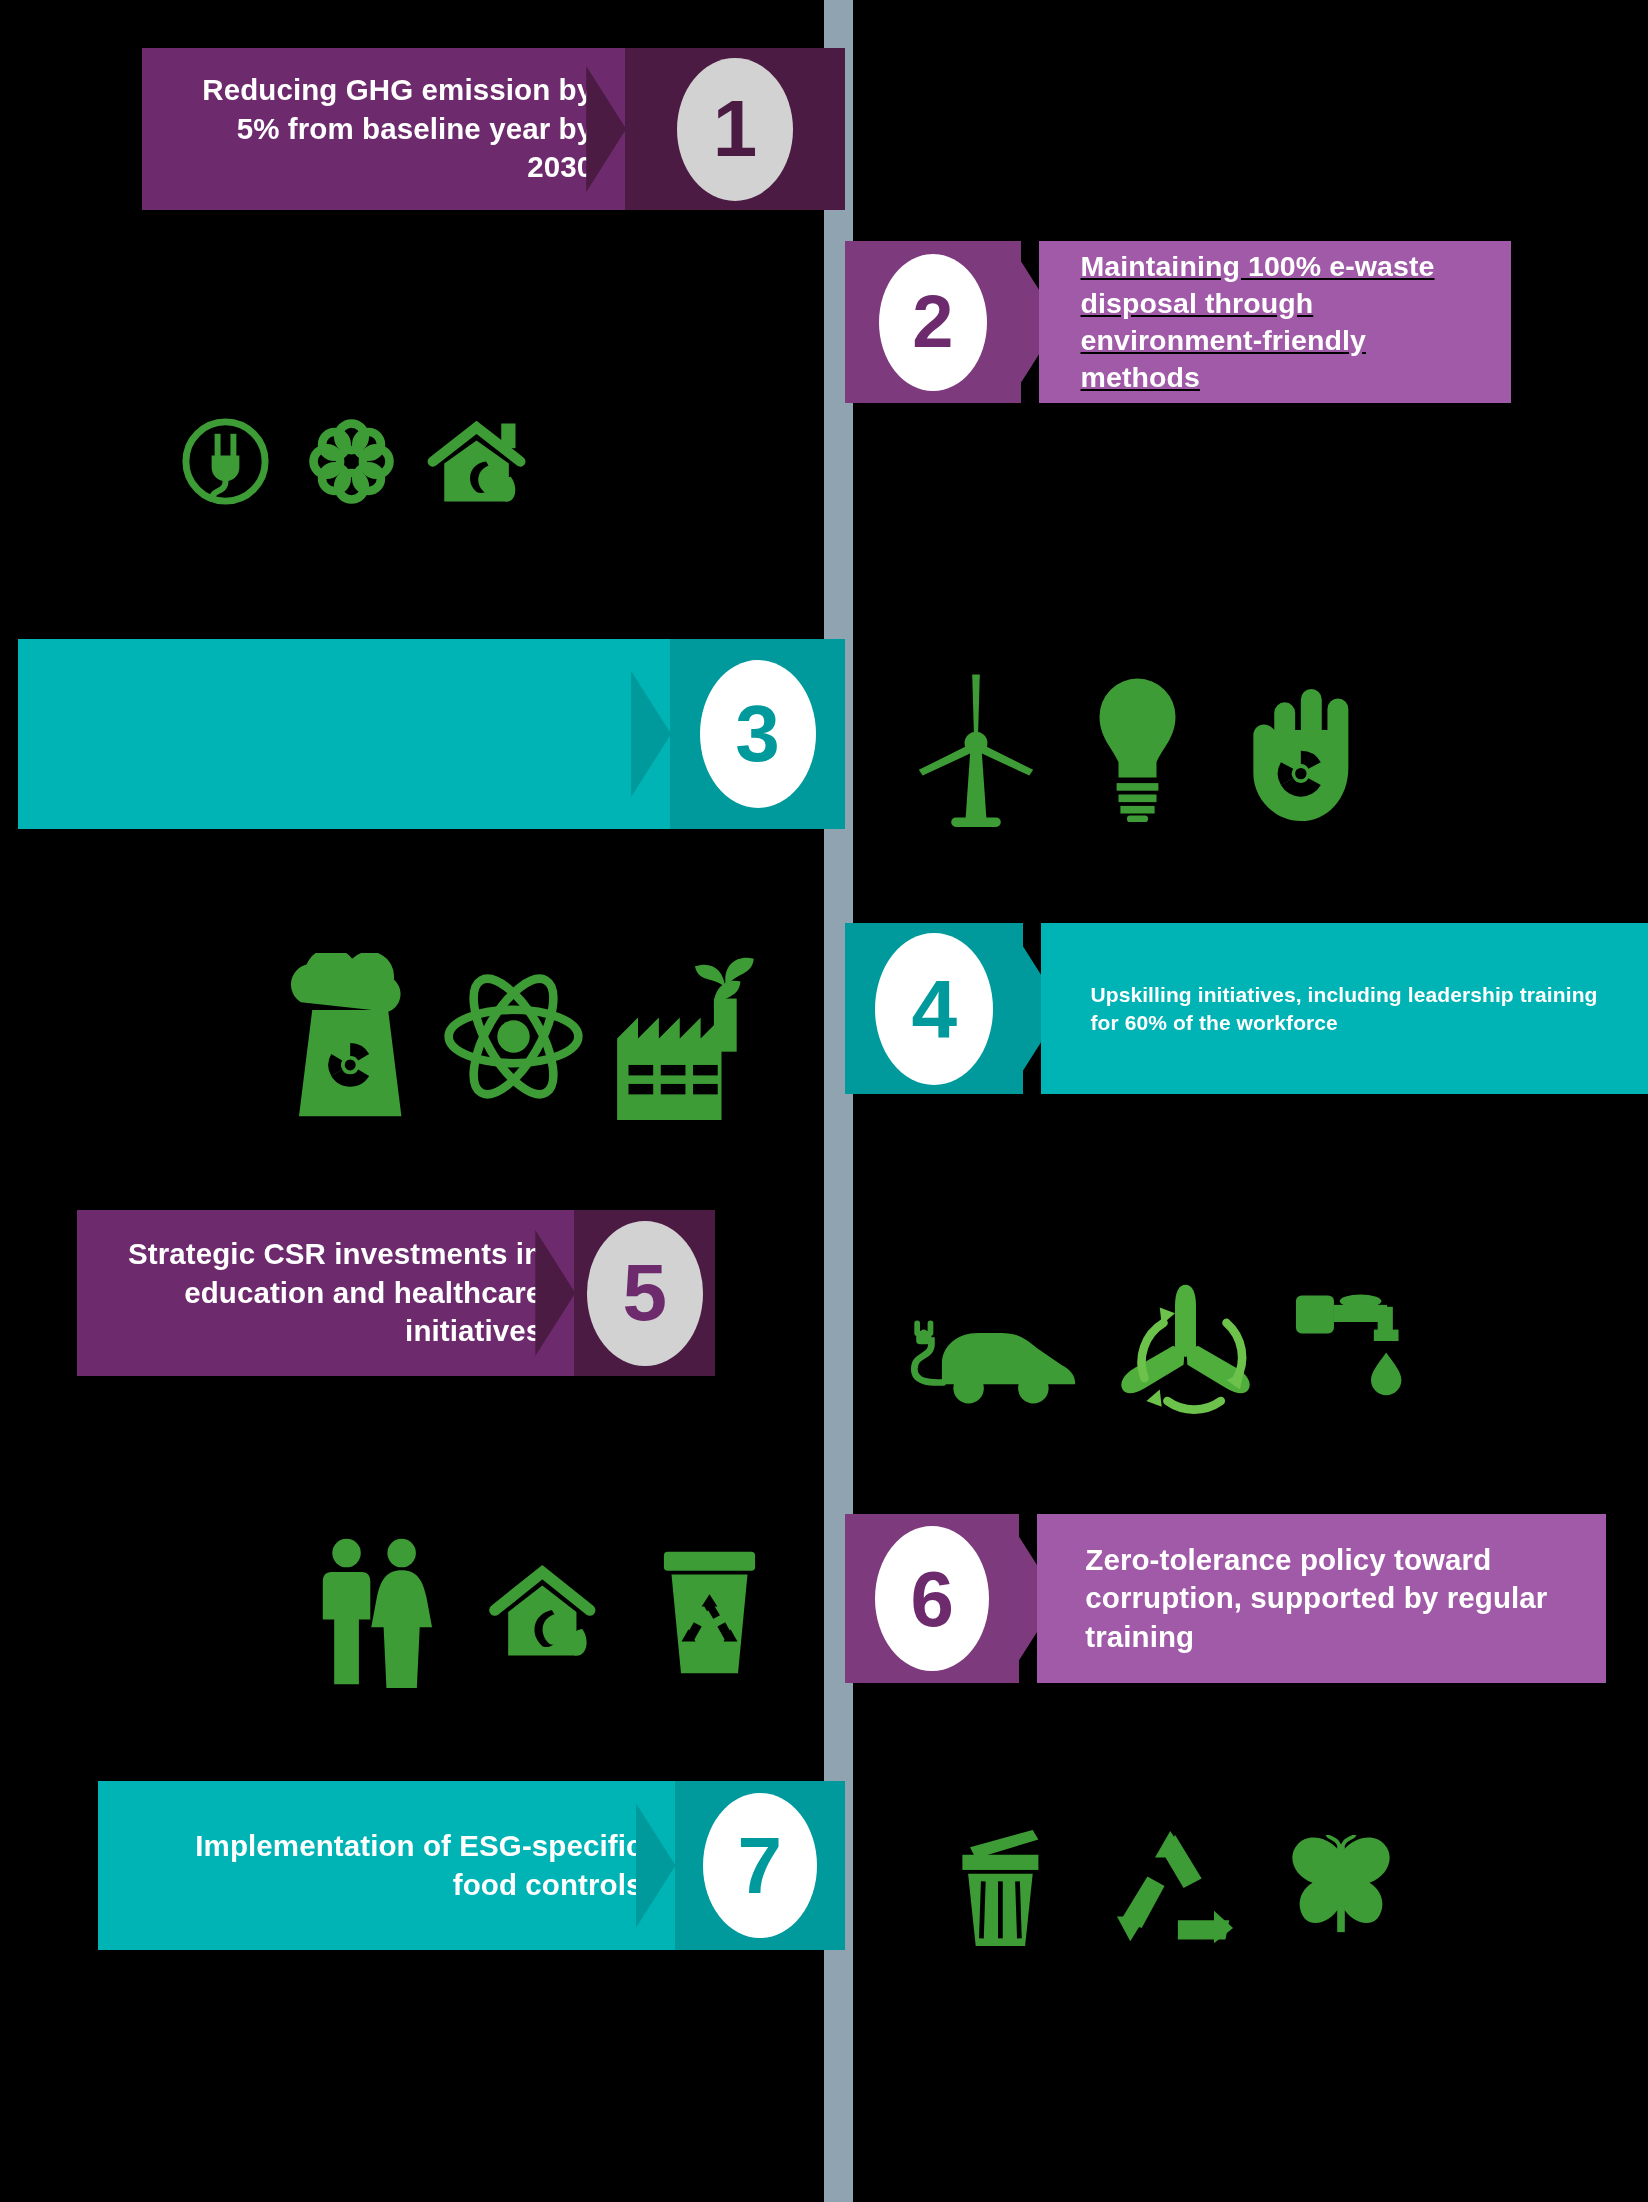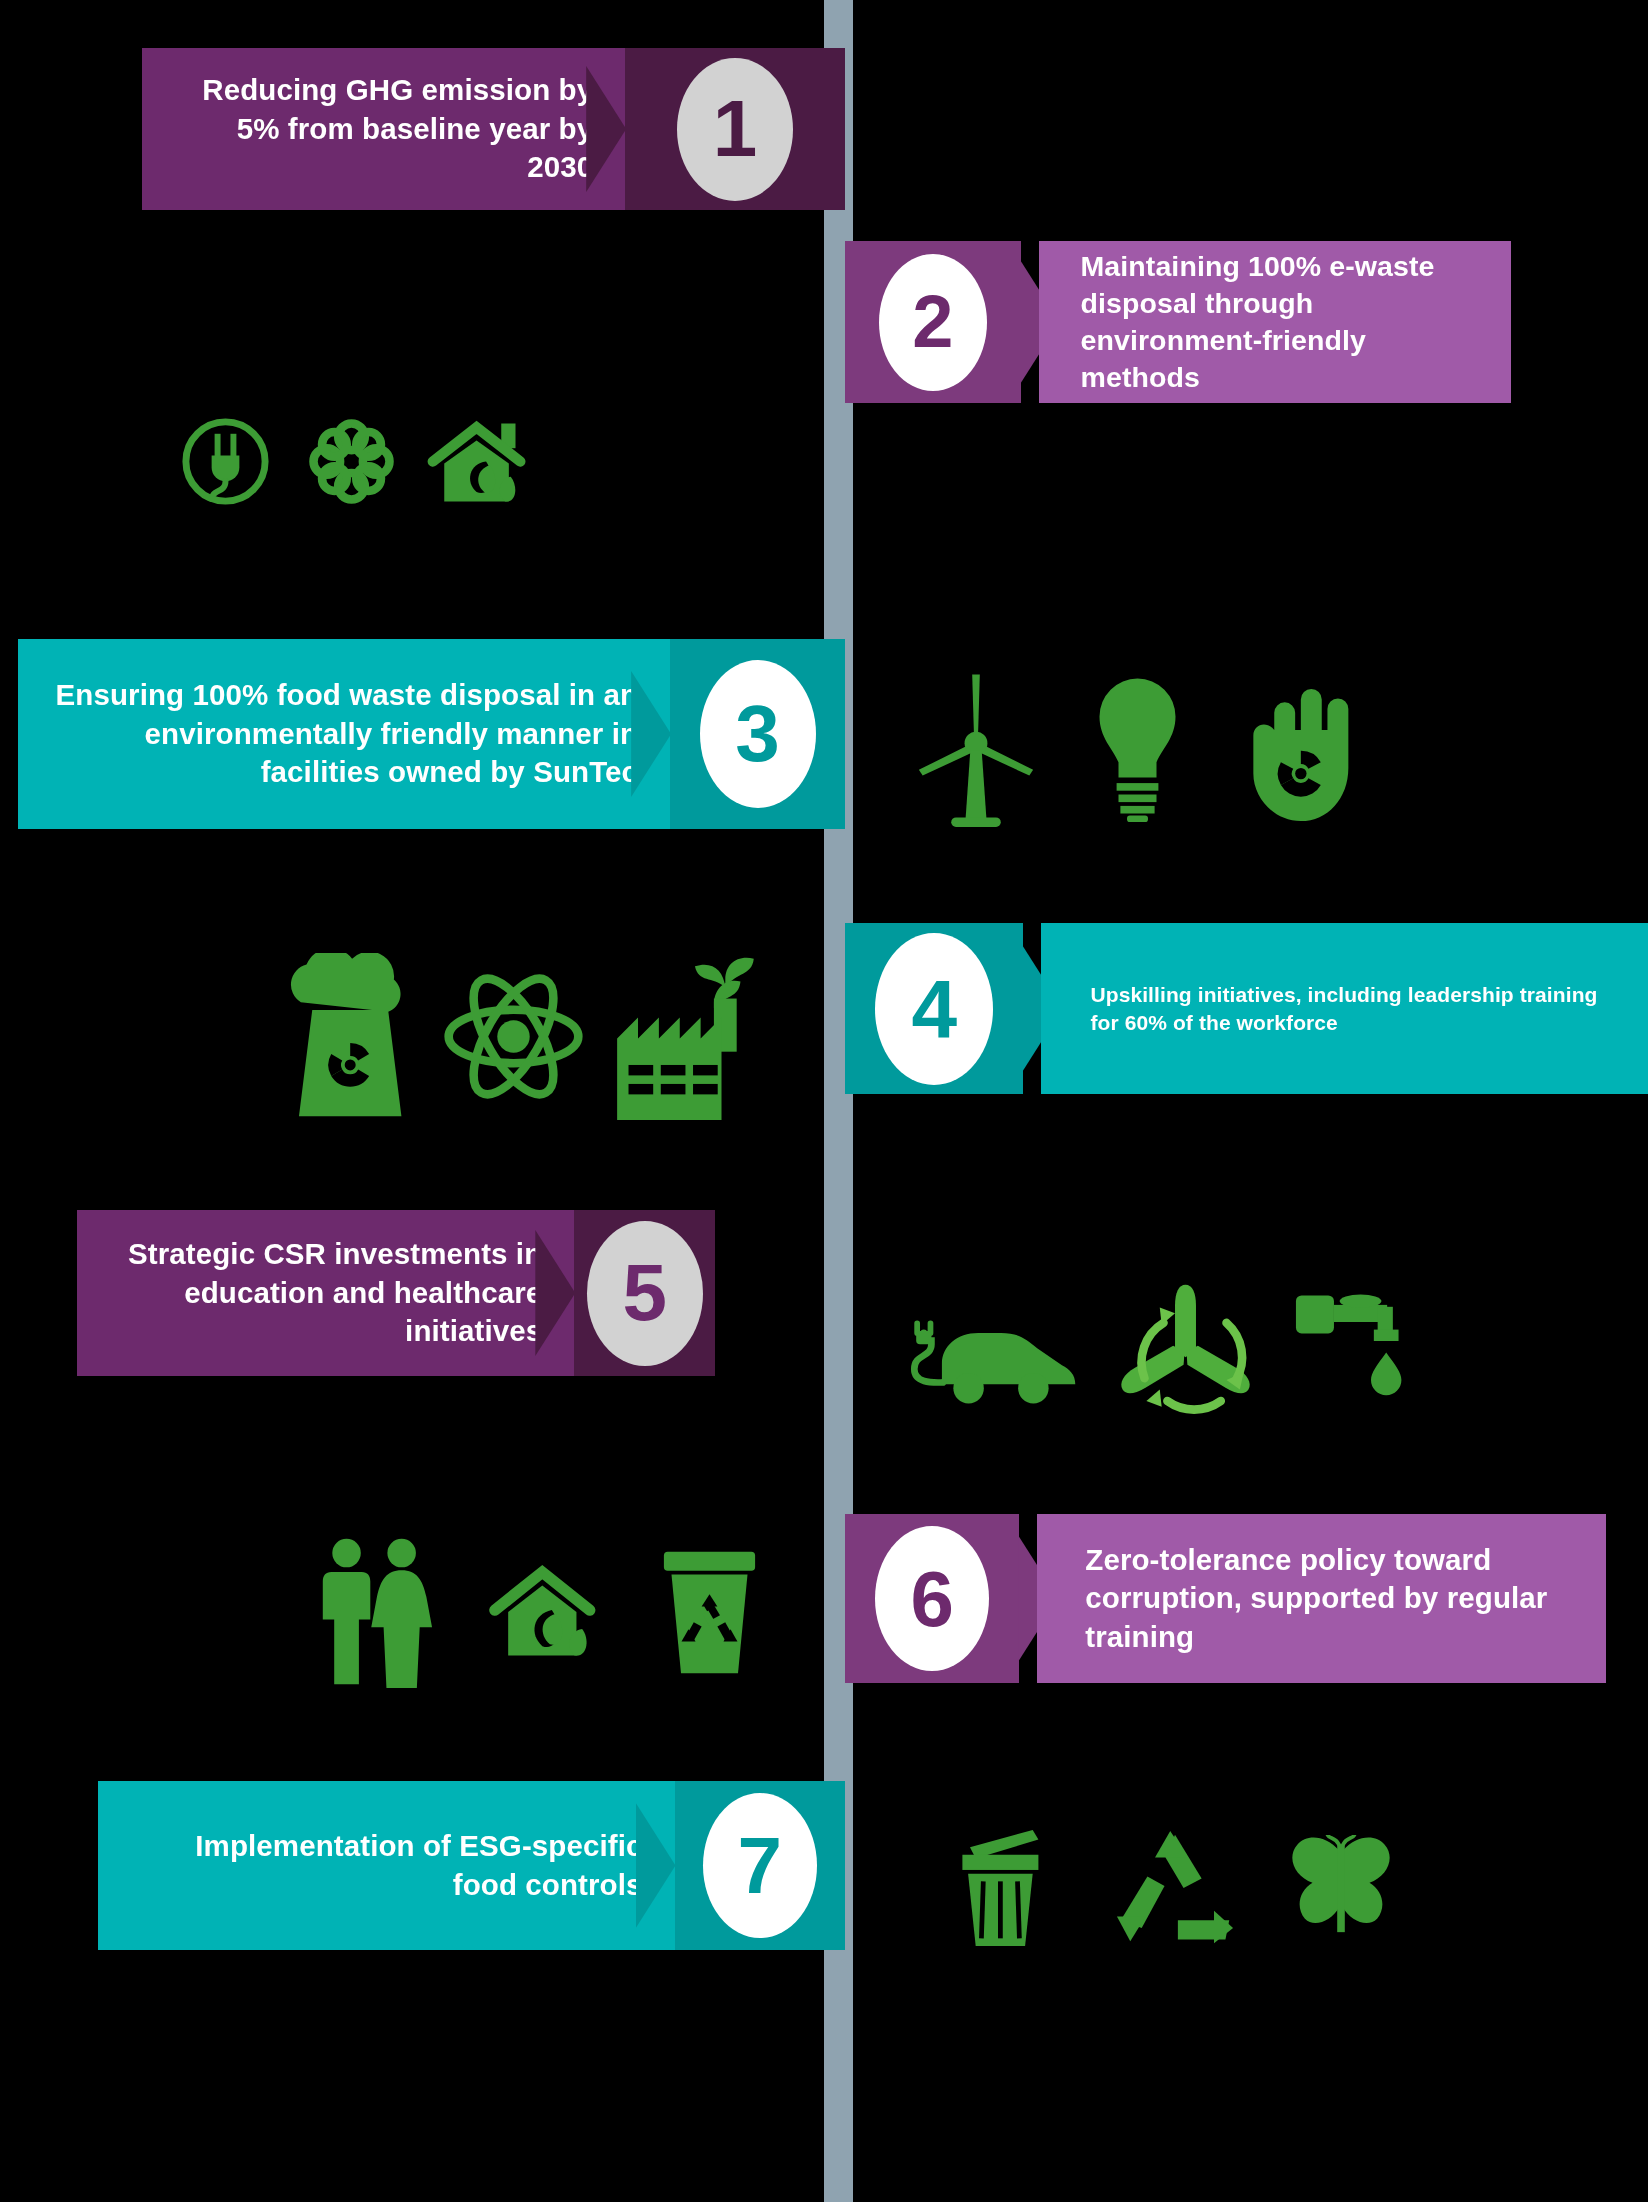--- a/index.html
+++ b/index.html
@@ -119,30 +119,29 @@
   </div>
 
   <div class="row" style="top:241px;height:162px;">
     <div class="banner" style="left:845px;width:666px;">
       <div class="cap" style="width:181px;background:#7d3a7d;position:relative;">
         <div class="numcircle" style="width:108px;height:137px;background:#ffffff;color:#6d2a6d;font-size:74px;">
           <span>2</span>
         </div>
         <div class="notch-rr" style="background:#7d3a7d;right:-39px;left:auto;"></div>
       </div>
-      <div class="textpane" style="width:485px;justify-content:flex-end;background:#a05aa8;padding-left:42px;">
+      <div class="textpane" style="width:485px;justify-content:flex-end;background:#a05aa8;padding-left:42px;text-decoration:underline;">
         <div class="txt" style="text-align:left;font-size:28.5px;">Maintaining 100% e-waste disposal through environment-friendly methods</div>
       </div>
     </div>
   </div>
 
   <div class="row" style="top:639px;height:190px;">
     <div class="banner" style="left:0px;width:845px;">
       <div class="textpane" style="width:666px;justify-content:flex-end;background:#00b3b5;">
-        <div class="txt" style="text-align:right;font-size:29.5px;">Ensuring 100% food waste disposal in an environmentally friendly manner in facilities owned by SunTec</div>
         <div class="notch-r" style="background:#009a9c;"></div>
       </div>
       <div class="cap" style="width:179px;background:#009a9c;">
         <div class="numcircle" style="width:116px;height:148px;background:#ffffff;color:#009a9c;font-size:80px;">
           <span>3</span>
         </div>
       </div>
     </div>
   </div>
 

